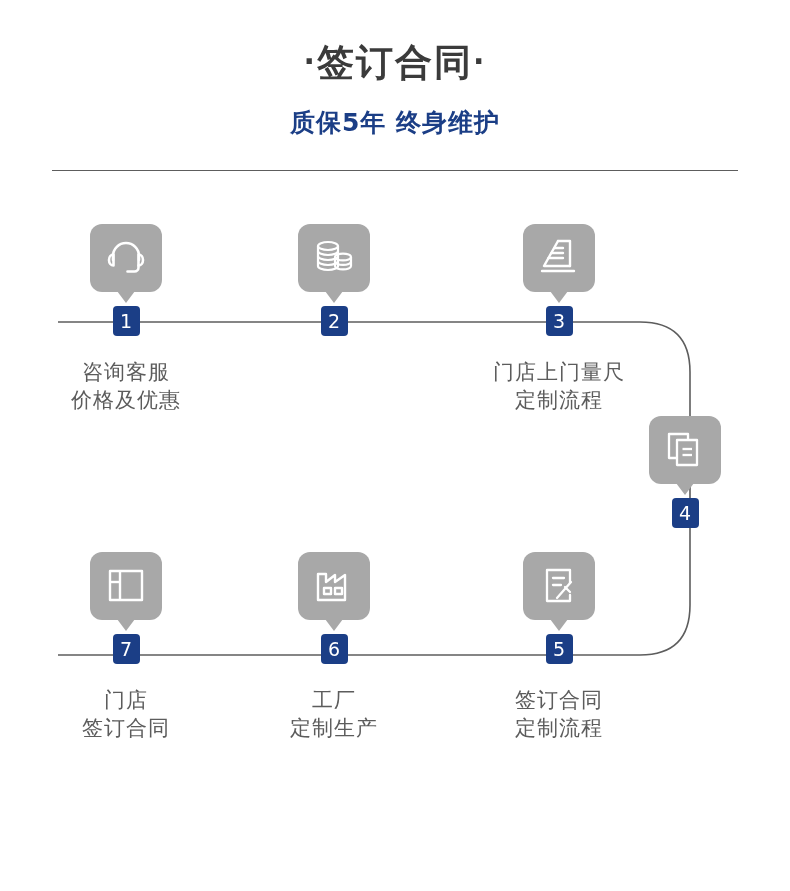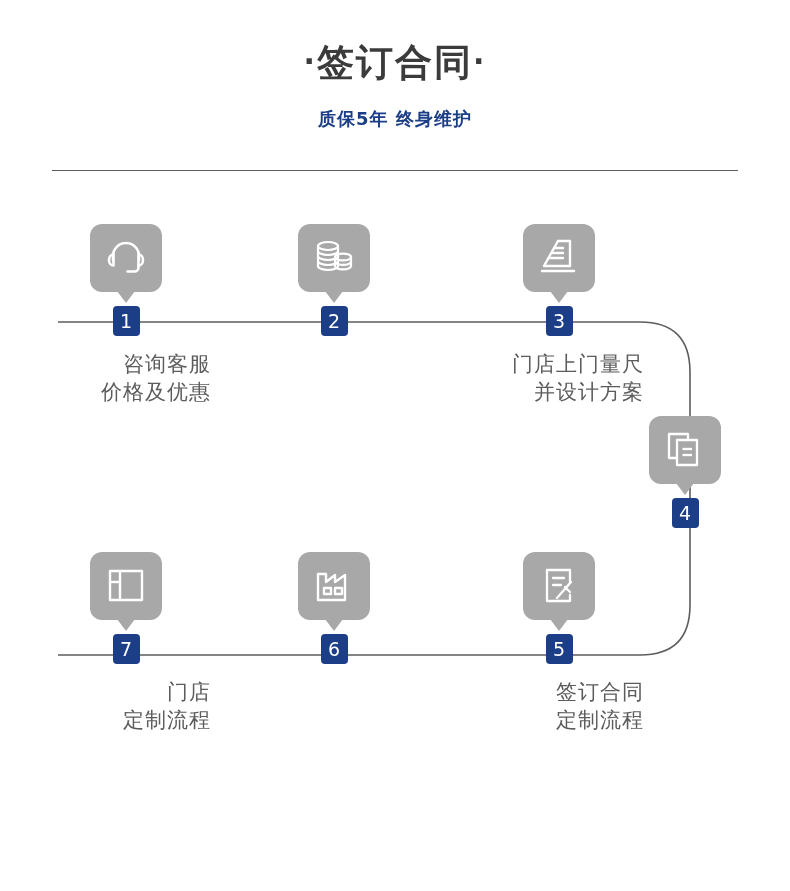--- a/index.html
+++ b/index.html
@@ -39,21 +39,21 @@
     vertical-align: middle;
     position: relative;
     top: -3px;
   }
   .subtitle {
     position: absolute;
     left: 0;
     top: 110px;
     width: 790px;
     text-align: center;
-    font-size: 18px;
+    font-size: 25px;
     font-weight: bold;
     color: #1b3e86;
     letter-spacing: 1px;
     line-height: 1;
   }
   .header-rule {
     position: absolute;
     left: 52px;
     top: 170px;
     width: 686px;
@@ -111,27 +111,26 @@
     background: #1b3e86;
     border-radius: 4px;
     color: #ffffff;
     font-size: 19px;
     line-height: 30px;
     text-align: center;
     font-family: "DejaVu Sans", "Liberation Sans", sans-serif;
     z-index: 3;
   }
   .caption {
-    margin-top: 15px;
+    margin-top: 23px;
     font-size: 21px;
     line-height: 1.32;
     color: #5c5c5c;
     white-space: pre-line;
     letter-spacing: 1px;
-    text-align: right;
   }
 
   
   .s1 { left: 41px;  top: 224px; }
   .s2 { left: 249px; top: 224px; }
   .s3 { left: 474px; top: 224px; }
 
   
   .s4 { left: 600px; top: 416px; }
 
@@ -202,21 +201,21 @@
           <path d="M20 3 L6 28 L32 28"></path>
           <path d="M16.5 10 L25 10"></path>
           <path d="M13.5 15 L25 15"></path>
           <path d="M10.5 20 L25 20"></path>
           <path d="M4 33 L36 33"></path>
         </g>
       </svg>
     </div>
     <div class="badge">3</div>
     <div class="caption">门店上门量尺
-并设计方案</div>
+定制流程</div>
   </div>
 
   <div class="step s4">
     <div class="icon-box">
       <svg width="42" height="42" viewBox="0 0 42 42">
         <g fill="none" stroke="#ffffff" stroke-width="2.3" stroke-linejoin="round">
           <rect x="5" y="5" width="19" height="24"></rect>
           <rect x="13" y="11" width="20" height="25" fill="#a8a8a8"></rect>
           <path d="M18.5 20 H28"></path>
           <path d="M18.5 26 H28"></path>
@@ -247,30 +246,32 @@
     <div class="icon-box">
       <svg width="42" height="40" viewBox="0 0 42 40">
         <g fill="none" stroke="#ffffff" stroke-width="2.4" stroke-linejoin="round">
           <path d="M5 34 V8 H13 V16 L22 9 V16 L32 9 V34 Z"></path>
           <rect x="11" y="22" width="7" height="6"></rect>
           <rect x="22" y="22" width="7" height="6"></rect>
         </g>
       </svg>
     </div>
     <div class="badge">6</div>
+    <div class="caption">工厂
+定制生产</div>
   </div>
 
   <div class="step s7">
     <div class="icon-box">
       <svg width="42" height="40" viewBox="0 0 42 40">
         <g fill="none" stroke="#ffffff" stroke-width="2.4" stroke-linejoin="round">
           <rect x="5" y="5" width="32" height="29"></rect>
           <path d="M15 5 V34"></path>
           <path d="M5 16 H15"></path>
         </g>
       </svg>
     </div>
     <div class="badge">7</div>
     <div class="caption">门店
-定制流程</div>
+签订合同</div>
   </div>
 
 </div>
 
 </body></html>

